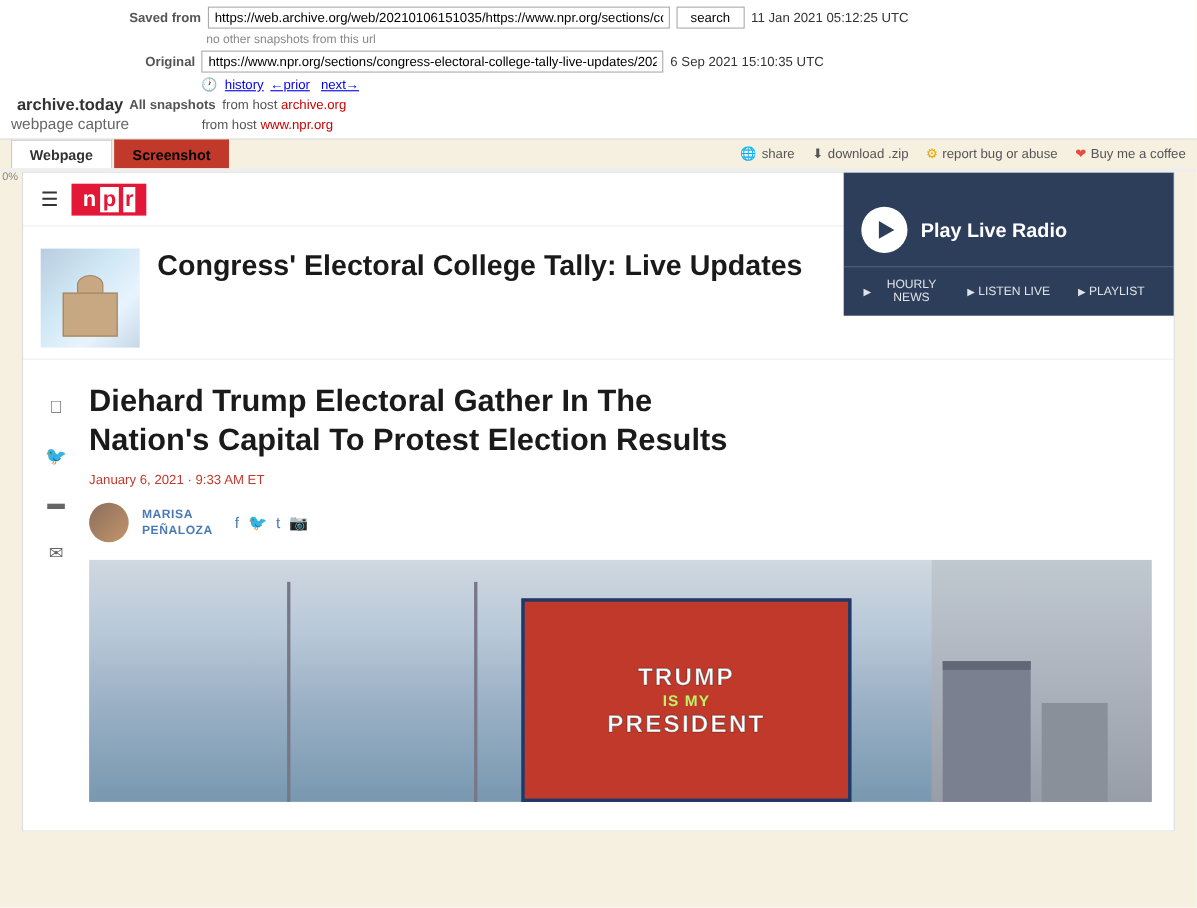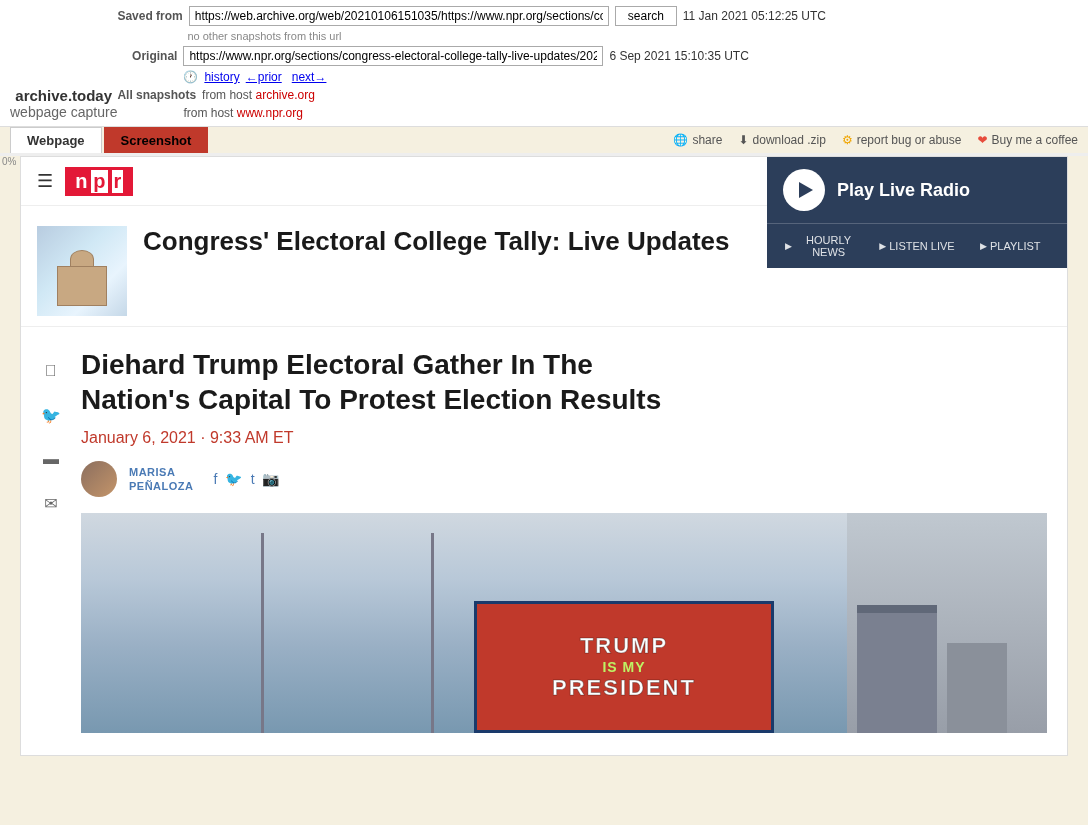--- a/index.html
+++ b/index.html
@@ -201,20 +201,21 @@
       background: #2c3e5a;
       color: white;
       width: 300px;
       z-index: 10;
     }
     .live-radio-top {
       display: flex;
       align-items: center;
       padding: 12px 16px;
       gap: 12px;
+      margin-top: 19px;
     }
     .play-btn-circle {
       width: 42px;
       height: 42px;
       background: white;
       border-radius: 50%;
       display: flex;
       align-items: center;
       justify-content: center;
       cursor: pointer;
@@ -328,21 +329,21 @@
       padding-right: 20px;
     }
     .article-headline {
       font-size: 28px;
       font-weight: bold;
       color: #1a1a1a;
       line-height: 1.25;
       margin-bottom: 12px;
     }
     .article-date {
-      font-size: 16px;
+      font-size: 12px;
       color: #c0392b;
       margin-bottom: 14px;
     }
     .author-row {
       display: flex;
       align-items: center;
       gap: 12px;
       margin-bottom: 16px;
     }
     .author-avatar {
@@ -377,21 +378,21 @@
       background: linear-gradient(180deg, #d0d8e0 0%, #b8c8d8 30%, #9ab0c5 60%, #7898b0 100%);
       position: relative;
       overflow: hidden;
     }
     .trump-flag {
       position: absolute;
       bottom: 0;
       left: 50%;
       transform: translateX(-30%);
       width: 300px;
-      height: 132px;
+      height: 185px;
       background: #c0392b;
       border: 3px solid #1a3a6b;
       display: flex;
       flex-direction: column;
       align-items: center;
       justify-content: center;
       padding: 10px;
     }
     .trump-flag .flag-line1 {
       font-size: 22px;

